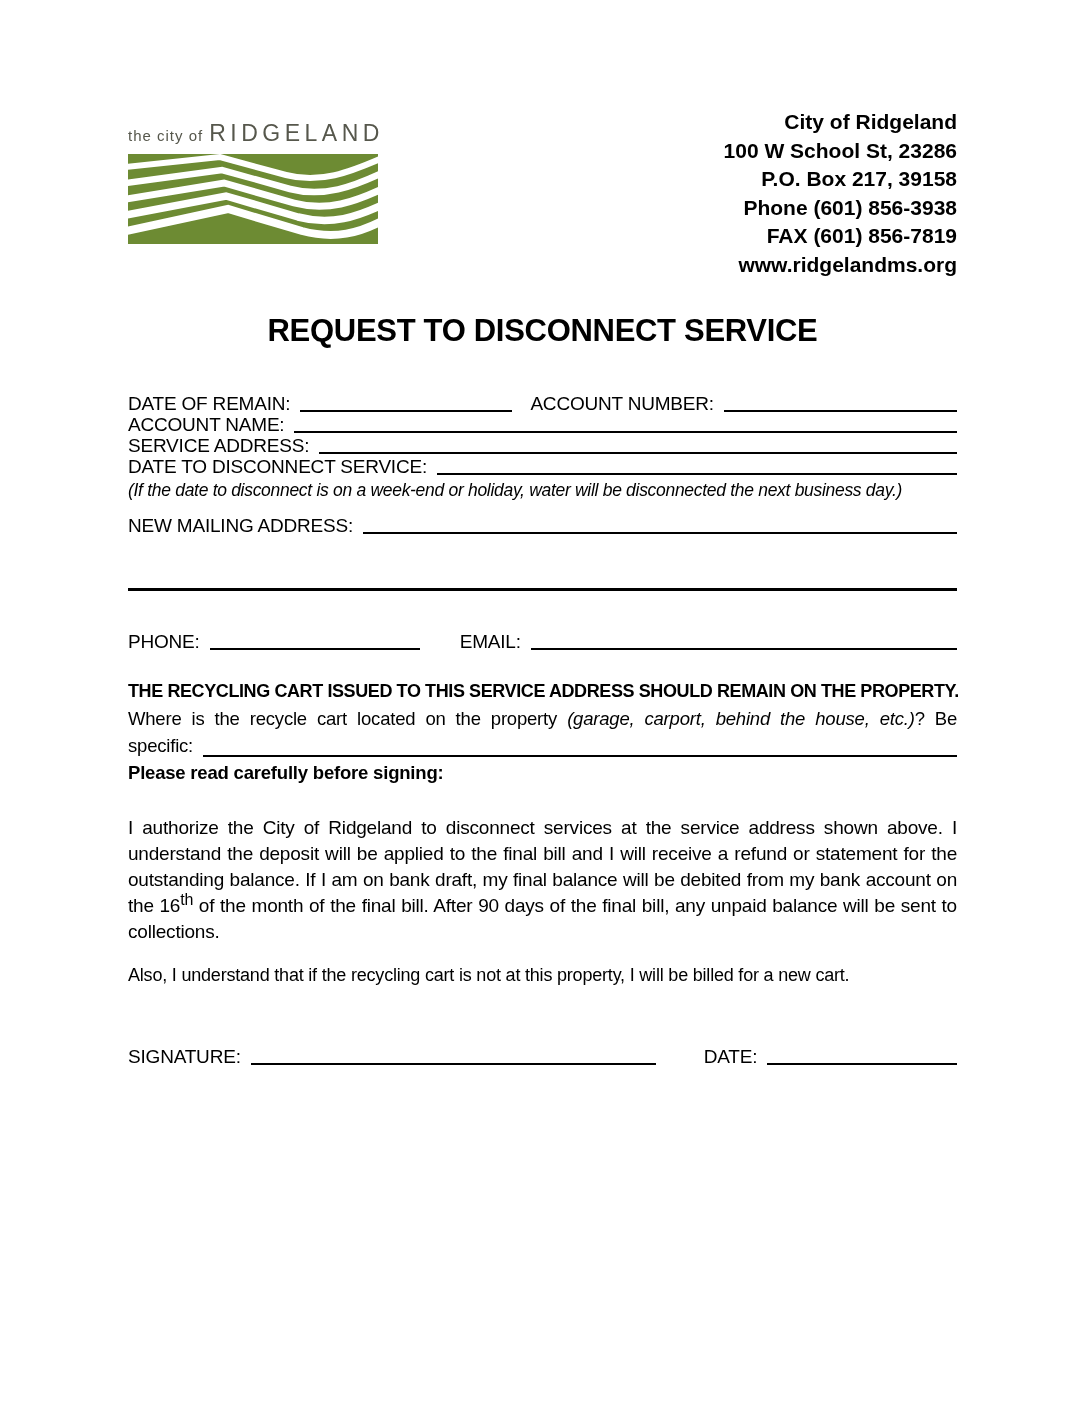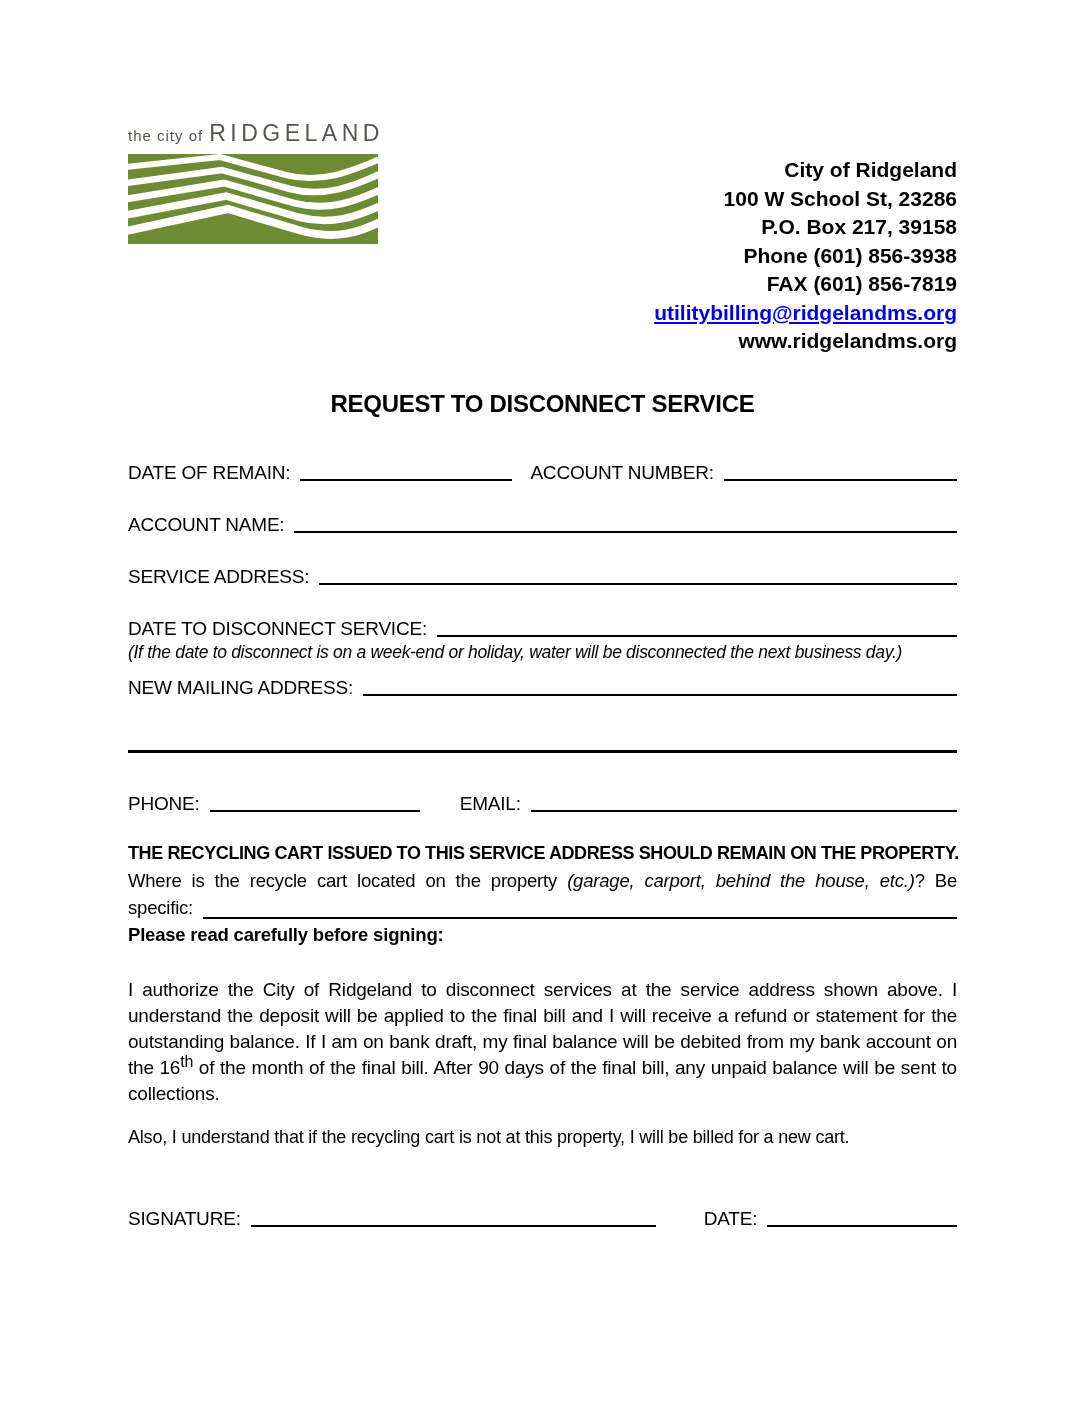--- a/index.html
+++ b/index.html
@@ -15,39 +15,39 @@
   }
   .content { padding: 108px 131px 0 128px; }
 
   
   .header { display: flex; justify-content: space-between; align-items: flex-start; }
   .logo { width: 260px; }
   .logo-text { margin-top: 12px; white-space: nowrap; color: #56574c; }
   .logo-prefix { font-size: 15px; letter-spacing: 1px; }
   .logo-city { font-size: 23px; letter-spacing: 4.5px; margin-left: 6px; }
   .logo-waves { display: block; margin-top: 7px; }
-  .addr { text-align: right; font-weight: bold; font-size: 21px; line-height: 28.5px; margin-top: 48px; }
+  .addr { text-align: right; font-weight: bold; font-size: 21px; line-height: 28.5px; }
   .email-link { color: #0000ee; text-decoration: underline; cursor: pointer; }
 
   
-  .title { margin-top: 34px; text-align: center; font-weight: bold; font-size: 24px; letter-spacing: -0.3px; }
+  .title { margin-top: 34px; text-align: center; font-weight: bold; font-size: 31px; letter-spacing: -0.3px; }
 
   
   .frow { display: flex; align-items: flex-end; font-size: 19px; letter-spacing: -0.2px; line-height: 21px; }
   .lbl { white-space: nowrap; }
   .blank { border-bottom: 2px solid #000; height: 0; margin-bottom: 2px; }
   .w212 { width: 212px; margin-left: 10px; }
   .w210 { width: 210px; margin-left: 10px; }
   .w405 { width: 405px; margin-left: 10px; }
   .grow { flex: 1 1 auto; margin-left: 10px; }
   .gap18 { margin-left: 18px; }
   .gap40 { margin-left: 40px; }
   .gap48 { margin-left: 48px; }
   .r1 { margin-top: 44px; }
-  .rstd { margin-top: 31px; }
+  .rstd { }
   .note { margin-top: 3px; font-style: italic; font-size: 17.5px; letter-spacing: -0.3px; white-space: nowrap; }
   .rmail { margin-top: 14px; }
   .cont-line { margin-top: 52px; border-bottom: 3px solid #000; height: 0; }
   .rphone { margin-top: 40px; }
 
   
   .recycle { margin-top: 26px; font-size: 18.5px; line-height: 27px; letter-spacing: -0.2px; }
   .notice { font-weight: bold; font-size: 18px; letter-spacing: -0.4px; white-space: nowrap; }
   .q-line { text-align: justify; text-align-last: justify; }
   .q-italic { font-style: italic; }
@@ -79,21 +79,20 @@
           <path d="M-2,61 L98,42 L170,63 C204,72 230,62 252,52" fill="none" stroke="#ffffff" stroke-width="7.5"></path>
           <path d="M-2,77 L100,55 L174,77 C208,86 232,78 252,68" fill="none" stroke="#ffffff" stroke-width="8"></path>
         </svg>
       </div>
       <div class="addr">
         <div>City of Ridgeland</div>
         <div>100 W School St, 23286</div>
         <div>P.O. Box 217, 39158</div>
         <div>Phone (601) 856-3938</div>
         <div>FAX (601) 856-7819</div>
-        <div><a href="#" class="email-link">utilitybilling@ridgelandms.org</a></div>
         <div>www.ridgelandms.org</div>
       </div>
     </div>
 
     <div class="title">REQUEST TO DISCONNECT SERVICE</div>
 
     <div class="frow r1">
       <span class="lbl">DATE OF REMAIN:</span>
       <span class="blank w212"></span>
       <span class="lbl gap18">ACCOUNT NUMBER:</span>

